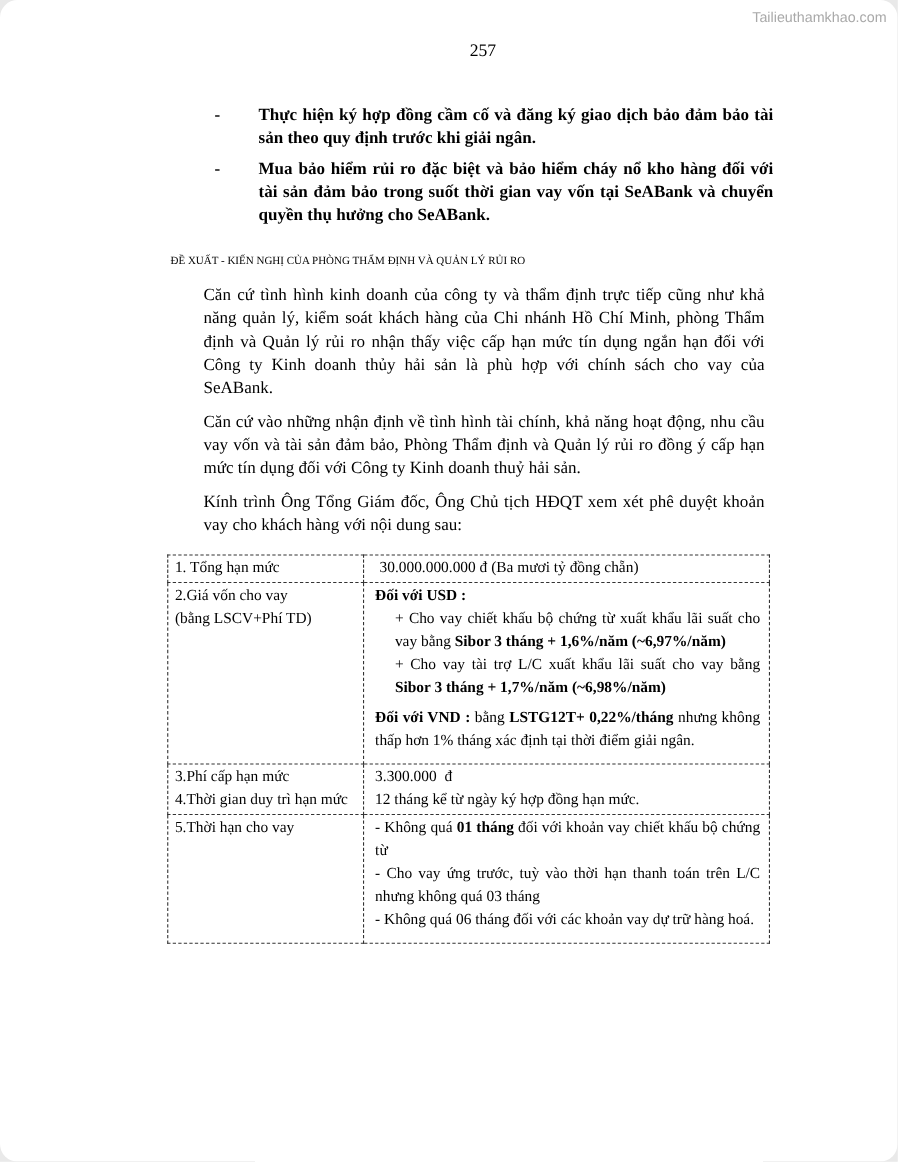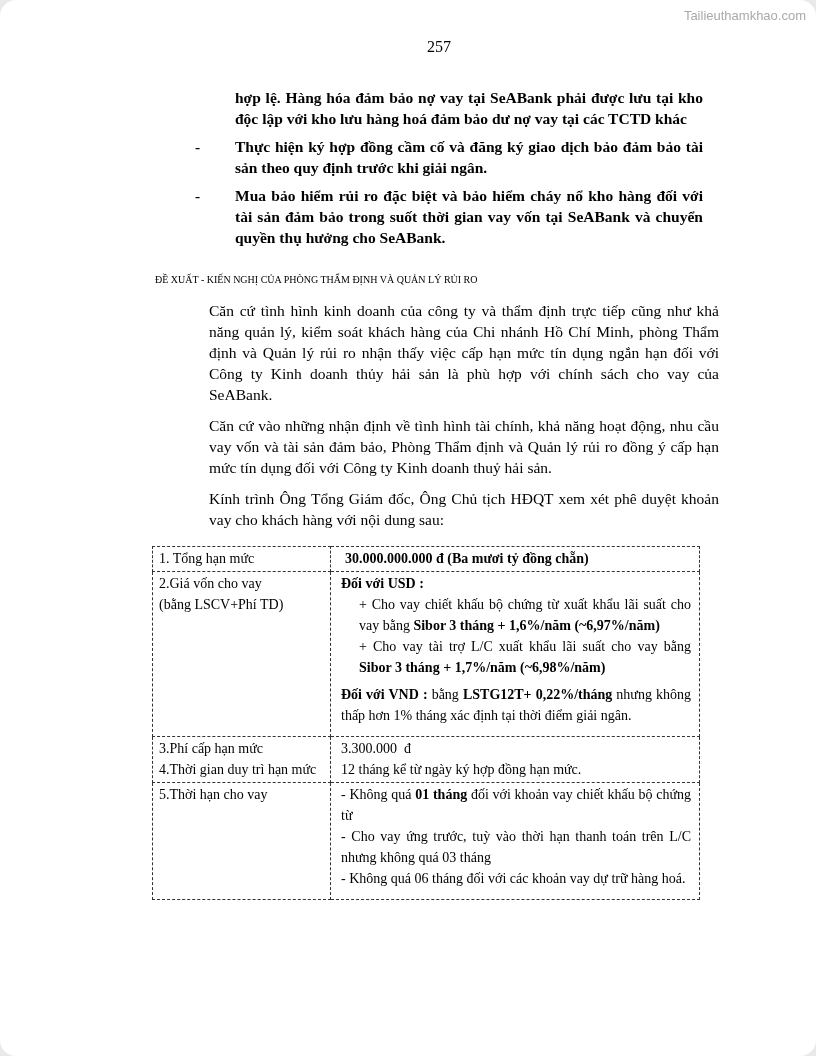--- a/index.html
+++ b/index.html
@@ -57,60 +57,59 @@
   .list-item .li-text {
     flex: 1;
     text-align: justify;
   }
   .section-heading {
     margin-top: 21px;
     font-size: 10px;
     font-weight: normal;
   }
   .para {
-    margin-left: 54px;
+    margin-left: 30px;
     width: 510px;
     margin-top: 10px;
     text-align: justify;
   }
   table.terms {
     border-collapse: collapse;
     width: 548px;
     margin-left: -3px;
     margin-top: 16px;
     font-size: 14px;
     line-height: 21px;
   }
   table.terms td {
     border: 1px dashed #333;
     vertical-align: top;
     padding: 1px 6px 2px 6px;
   }
   table.terms td.label { width: 178px; }
   table.terms td.value { padding-left: 10px; padding-right: 8px; }
-  tr.r1 td.value { padding-left: 14px; font-weight: bold; margin-top: 44px; }
+  tr.r1 td.value { padding-left: 14px; font-weight: normal; margin-top: 44px; }
   tr.r2 td.value { padding-bottom: 10px; }
   tr.r4 td.value { padding-bottom: 10px; }
   .rich { text-align: justify; }
   .indent { padding-left: 18px; }
   .vnd-gap { margin-top: 6px; }
   .b { font-weight: bold; }
 </style>
 </head>
 <body>
 
 <div class="page">
 
   <div class="watermark">Tailieuthamkhao.com</div>
 
   <div class="page-number">257</div>
 
   <div class="content">
 
-    <div class="bold-block">hợp lệ. Hàng hóa đảm bảo nợ vay tại SeABank phải được lưu tại kho độc lập với kho lưu hàng hoá đảm bảo dư nợ vay tại các TCTD khác</div>
 
     <div class="list-item">
       <span class="marker">-</span>
       <span class="li-text">Thực hiện ký hợp đồng cầm cố và đăng ký giao dịch bảo đảm bảo tài sản theo quy định trước khi giải ngân.</span>
     </div>
 
     <div class="list-item">
       <span class="marker">-</span>
       <span class="li-text">Mua bảo hiểm rủi ro đặc biệt và bảo hiểm cháy nổ kho hàng đối với tài sản đảm bảo trong suốt thời gian vay vốn tại SeABank và chuyển quyền thụ hưởng cho SeABank.</span>
     </div>

